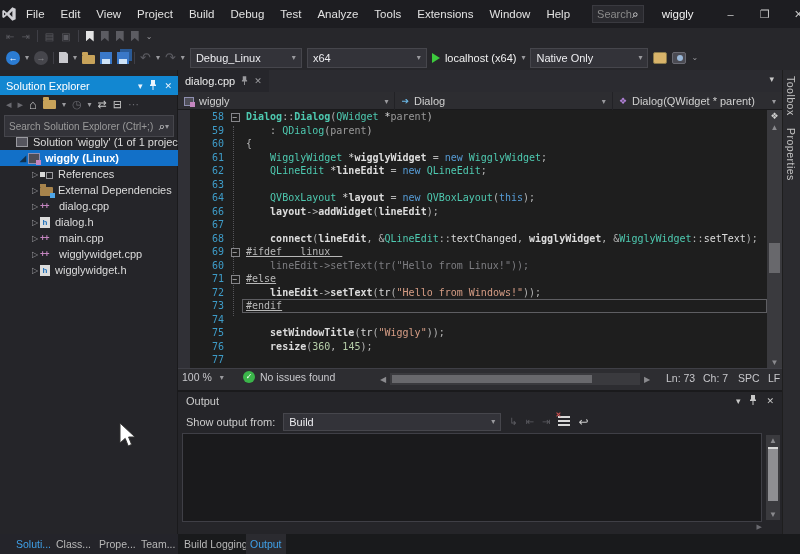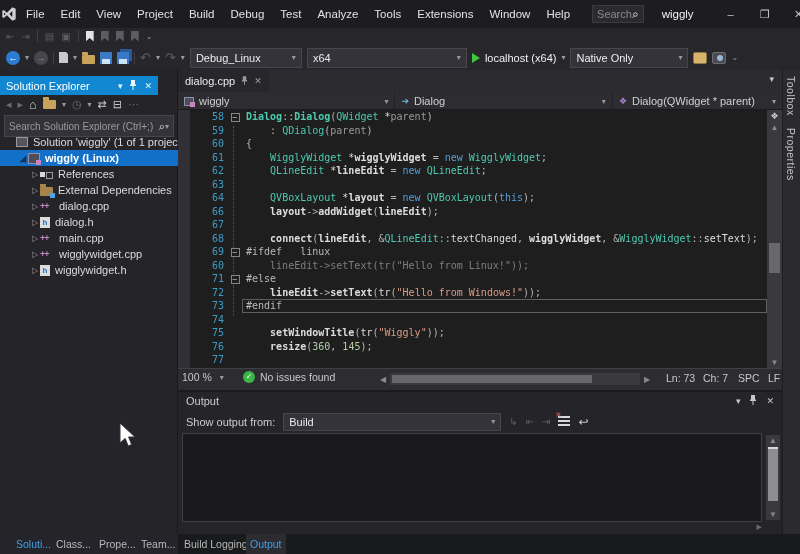--- a/index.html
+++ b/index.html
@@ -50,21 +50,21 @@
           border-bottom:5px solid transparent; }
   .boxicon { width:14px; height:12px; background:#4a4a52; border:1px solid #6a6a72; border-radius:2px;
              position:relative; }
   .boxicon.cam:after { content:""; position:absolute; left:4px; top:2px; width:6px; height:6px;
                        border-radius:50%; background:#9ab8d8; }
   .boxicon.attach { background:#d8b46a; border-color:#8a7a4a; }
 
   
   .left-panel { position:absolute; left:0; top:70px; width:178px; height:464px; background:#252529;
                 border-right:1px solid #1a1a1c; }
-  .se-title { position:absolute; left:0; top:6px; width:158px; height:19px; background:#1287d1; color:#fff;
+  .se-title { position:absolute; left:0; top:6px; width:178px; height:19px; background:#1287d1; color:#fff;
               display:flex; align-items:center; padding:0 6px; font-size:11px; }
   .se-title .sp { flex:1; }
   .se-title .ticon { font-size:9px; margin-left:7px; color:#eaf4fc; }
   .se-toolbar { position:absolute; left:0; top:25px; width:178px; height:19px; display:flex; align-items:center;
                 gap:6px; padding:0 6px; color:#c8c8c8; }
   .se-toolbar .g { font-size:11px; }
   .se-toolbar .dim { color:#6a6a70; }
   .se-search { position:absolute; left:4px; top:45px; width:170px; height:22px; background:#333339;
                border:1px solid #46464c; display:flex; align-items:center; padding:8px 4px; }
   .se-search .ph { color:#9a9a9a; font-size:10px; flex:1; white-space:nowrap; overflow:hidden; }
@@ -112,21 +112,21 @@
   .foldcol { position:absolute; left:50px; width:14px; text-align:center; }
   .foldbox { display:inline-block; width:9px; height:9px; border:1px solid #858589; background:#1e1e1e;
              color:#c8c8c8; font-size:8px; line-height:7px; text-align:center; vertical-align:middle; }
   .ctext { position:absolute; left:68px; right:16px; overflow:hidden; }
   .curline { position:absolute; left:64px; right:15px; top:0; bottom:0; border:1px solid #5e5e62; }
   .guide { position:absolute; left:55px; border-left:1px dotted #55555a; width:0; }
   .tk-t { color:#4ec9b0; } .tk-tb { color:#4ec9b0; font-weight:bold; }
   .tk-k { color:#569cd6; } .tk-b { color:#dcdcdc; font-weight:bold; }
   .tk-w { color:#dcdcdc; } .tk-o { color:#b4b4b4; }
   .tk-s { color:#d69d85; } .tk-n { color:#b5cea8; }
-  .tk-p { color:#b8b8b8; } .tk-x { color:#7e7e82; } .tk-prm { color:#9a9a9a; }
+  .tk-p { color:#b8b8b8;text-decoration:underline; } .tk-x { color:#7e7e82; } .tk-prm { color:#9a9a9a; }
 
   
   .vscroll { position:absolute; right:0; top:40px; width:15px; height:258px; background:#3a3a3e; }
   .vscroll .grip { position:absolute; top:1px; left:0; width:15px; text-align:center; color:#d0d0d0; font-size:9px; }
   .vscroll .up { position:absolute; top:13px; left:0; width:15px; text-align:center; color:#8a8a8e; font-size:8px; }
   .vscroll .down { position:absolute; bottom:1px; left:0; width:15px; text-align:center; color:#8a8a8e; font-size:8px; }
   .vscroll .thumb { position:absolute; left:2px; width:11px; background:#68686c; }
 
   
   .ed-status { position:absolute; left:0; top:298px; width:604px; height:26px; background:#2d2d31;
@@ -229,21 +229,21 @@
       <span class="floppy multi"></span>
       <span class="vsep"></span>
       <span class="dimglyph" style="font-size:13px">↶</span>
       <span class="dd">▾</span>
       <span class="dimglyph" style="font-size:13px">↷</span>
       <span class="dd">▾</span>
       <span class="combo" style="width:112px">
         <span>Debug_Linux</span>
           <span class="dd">▾</span>
       </span>
-      <span class="combo" style="width:160px">
+      <span class="combo" style="width:120px">
         <span>x64</span>
           <span class="dd">▾</span>
       </span>
       <span class="play"></span>
       <span style="color:#f0f0f0">localhost (x64)</span>
       <span class="dd">▾</span>
       <span class="combo" style="width:118px">
         <span>Native Only</span>
           <span class="dd">▾</span>
       </span>

